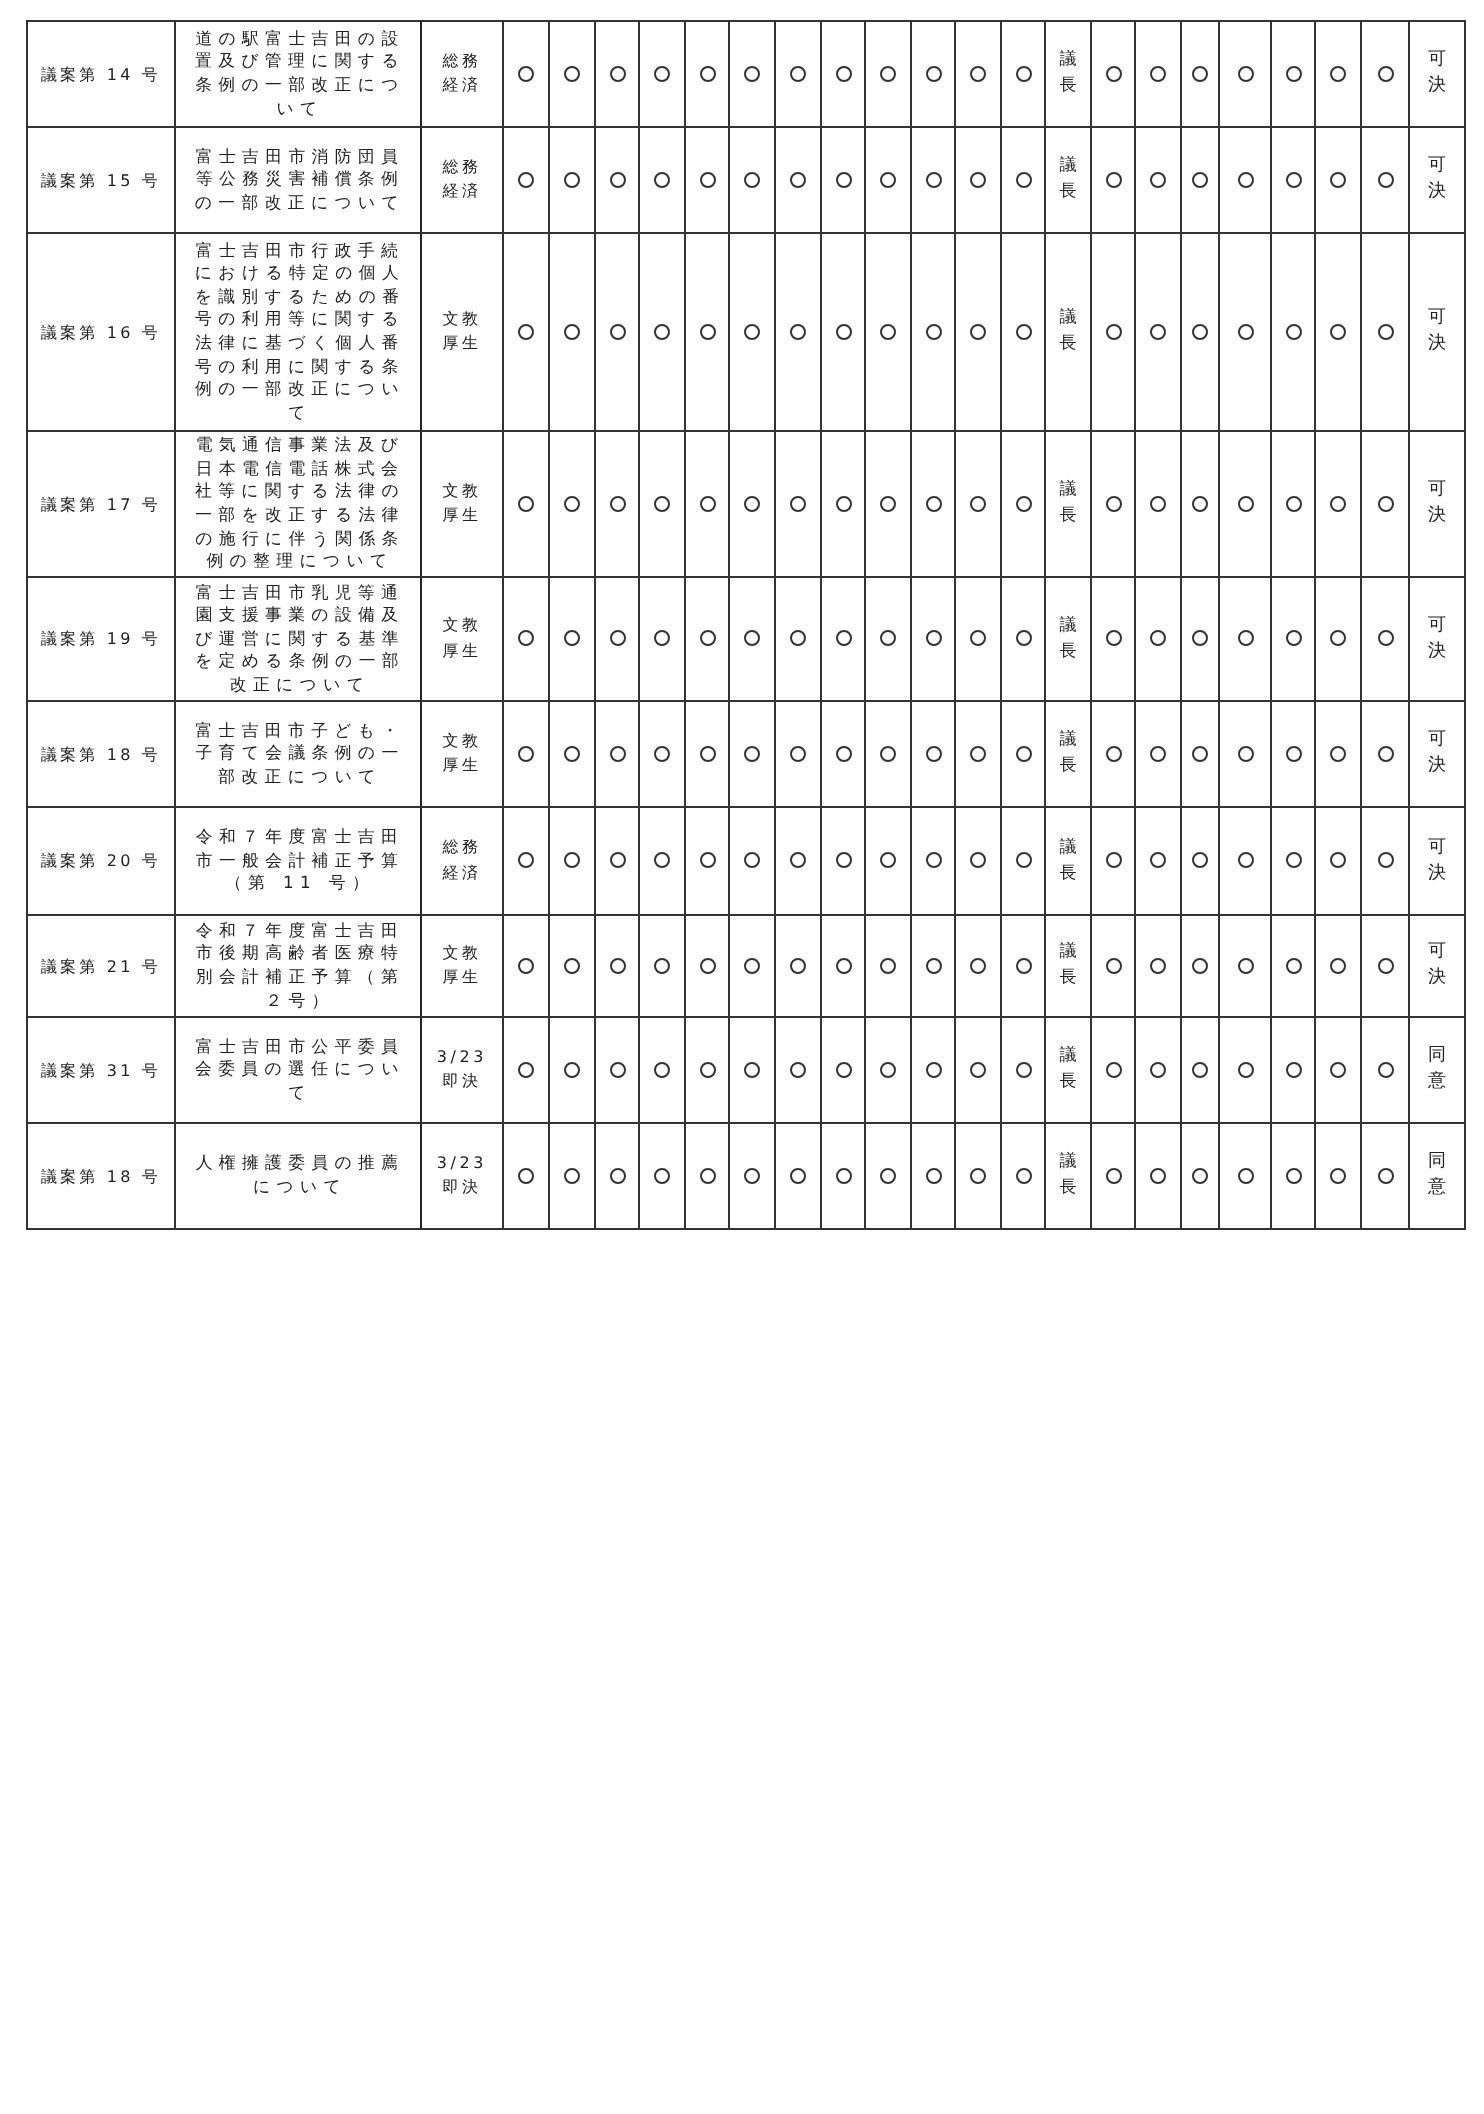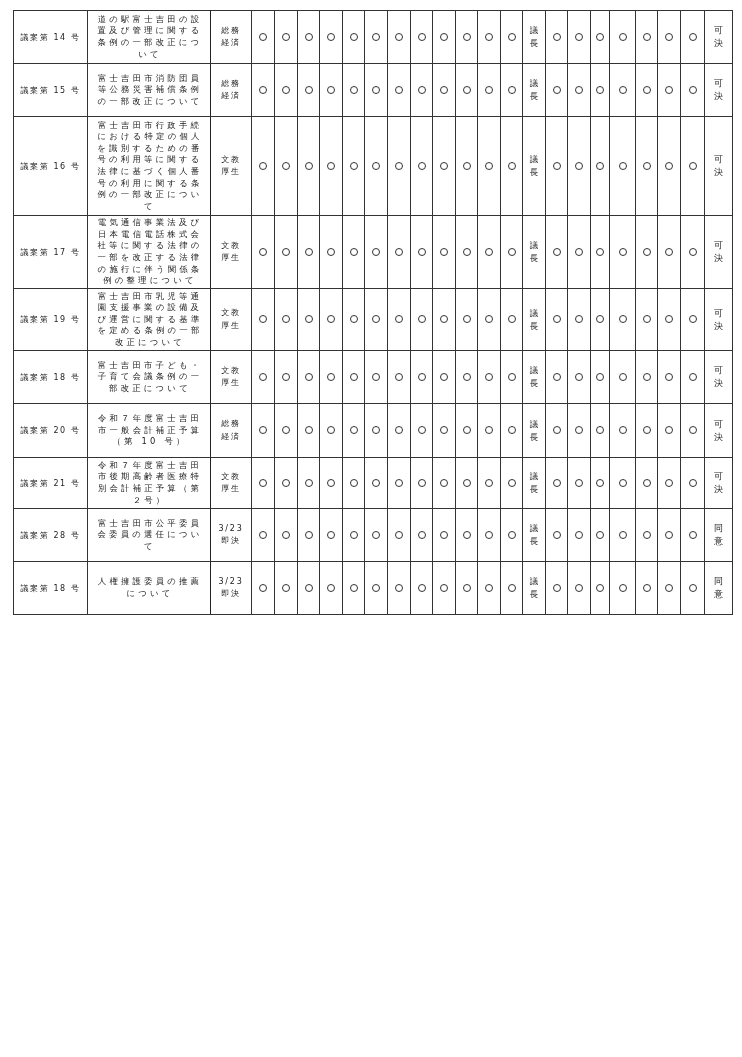--- a/index.html
+++ b/index.html
@@ -245,21 +245,21 @@
         <td class="vote"><span class="mark"></span></td>
         <td class="vote"><span class="mark"></span></td>
         <td class="vote"><span class="mark"></span></td>
         <td class="vote"><span class="mark"></span></td>
         <td class="vote"><span class="mark"></span></td>
         <td class="result">可
 決</td>
       </tr>
       <tr style="height: 54px;">
     <td class="bill-no">議案第 20 号</td>
-    <td class="title">令和７年度富士吉田市一般会計補正予算（第 10 号）</td>
+    <td class="title">令和７年度富士吉田市一般会計補正予算（第 11 号）</td>
     <td class="committee">総務
 経済</td>
   <td class="vote"><span class="mark"></span></td>
         <td class="vote"><span class="mark"></span></td>
         <td class="vote"><span class="mark"></span></td>
         <td class="vote"><span class="mark"></span></td>
         <td class="vote"><span class="mark"></span></td>
         <td class="vote"><span class="mark"></span></td>
         <td class="vote"><span class="mark"></span></td>
         <td class="vote"><span class="mark"></span></td>
@@ -302,21 +302,21 @@
         <td class="vote"><span class="mark"></span></td>
         <td class="vote"><span class="mark"></span></td>
         <td class="vote"><span class="mark"></span></td>
         <td class="vote"><span class="mark"></span></td>
         <td class="vote"><span class="mark"></span></td>
         <td class="vote"><span class="mark"></span></td>
         <td class="result">可
 決</td>
       </tr>
       <tr style="height: 53px;">
-    <td class="bill-no">議案第 28 号</td>
+    <td class="bill-no">議案第 31 号</td>
     <td class="title">富士吉田市公平委員会委員の選任について</td>
     <td class="committee">3/23
 即決</td>
   <td class="vote"><span class="mark"></span></td>
         <td class="vote"><span class="mark"></span></td>
         <td class="vote"><span class="mark"></span></td>
         <td class="vote"><span class="mark"></span></td>
         <td class="vote"><span class="mark"></span></td>
         <td class="vote"><span class="mark"></span></td>
         <td class="vote"><span class="mark"></span></td>

